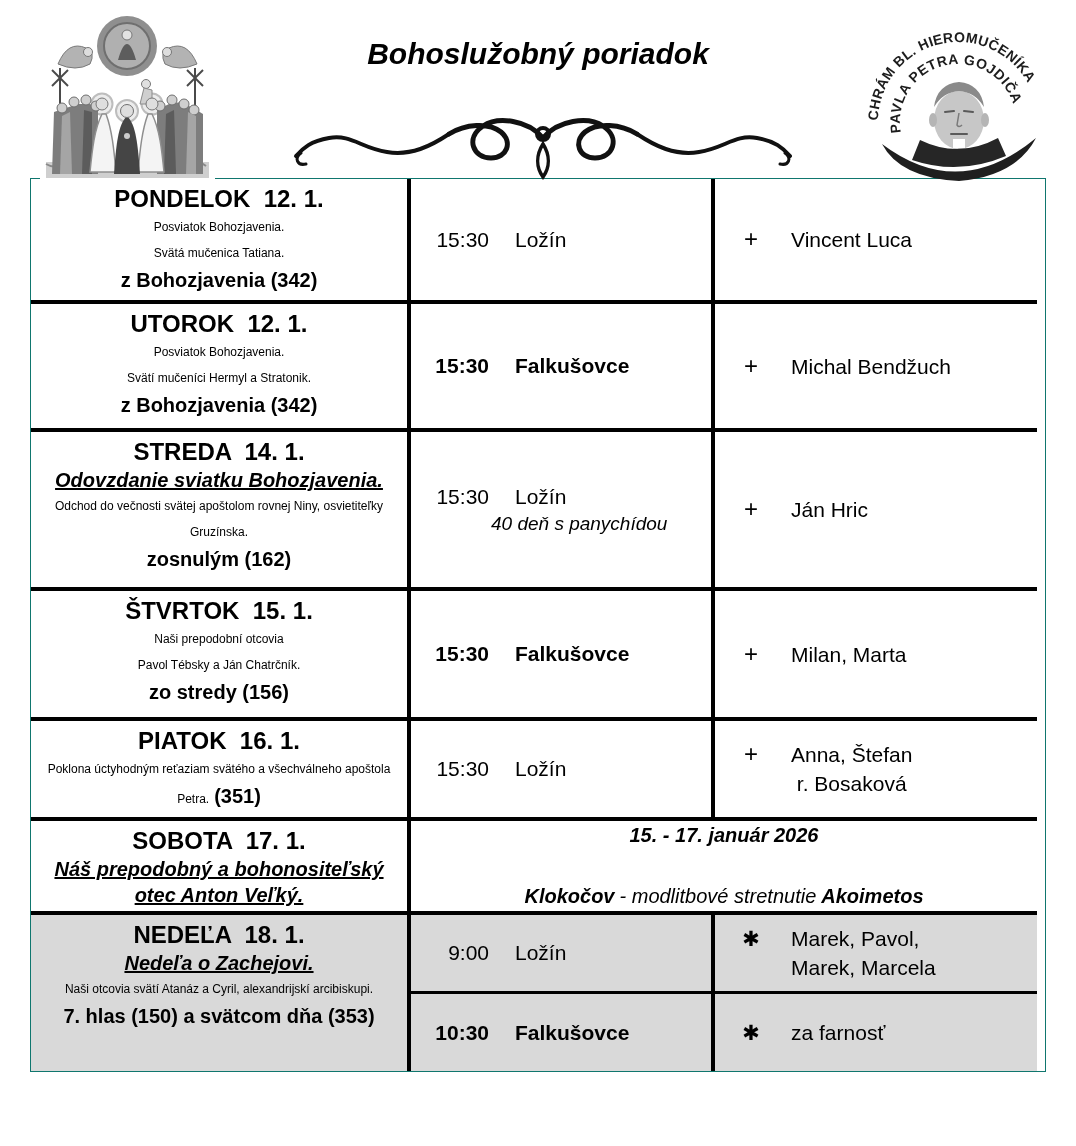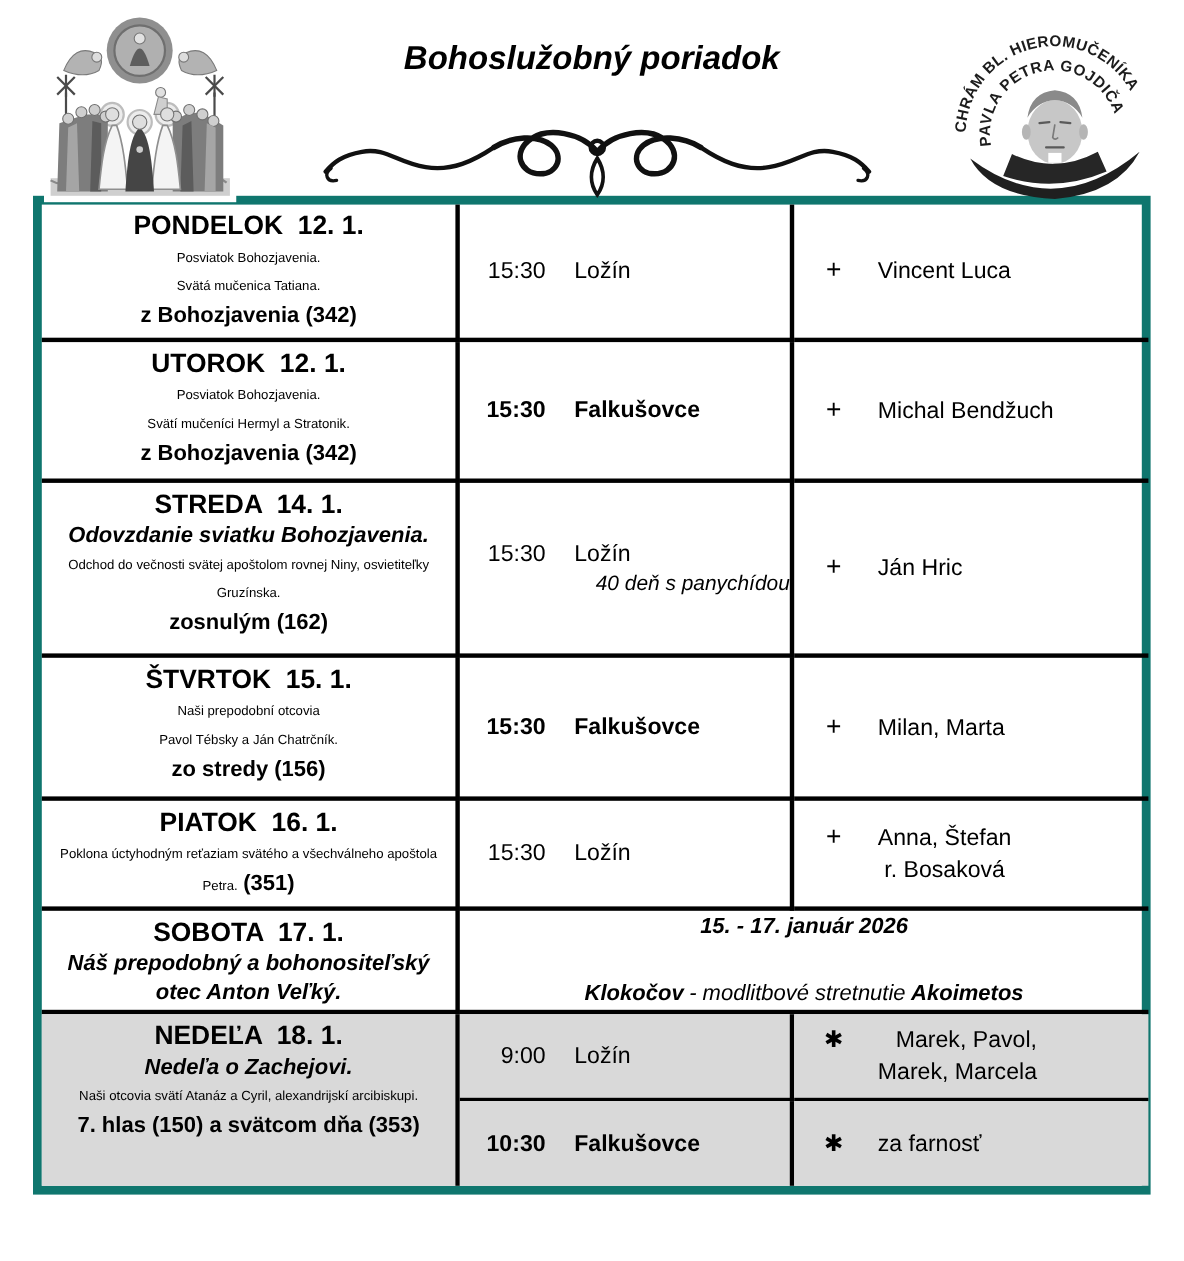--- a/index.html
+++ b/index.html
@@ -12,56 +12,56 @@
   .hdr{position:relative;height:178px;}
   .icon-left{position:absolute;left:40px;top:12px;}
   .titles{position:absolute;left:250px;right:250px;top:34px;text-align:center;}
   .title-main{font-size:30px;font-weight:bold;font-style:italic;line-height:40px;white-space:pre;}
   .title-dates{font-size:28px;font-weight:bold;font-style:italic;line-height:38px;white-space:pre;}
   .flourish{position:absolute;left:293px;top:112px;}
   .stamp{position:absolute;left:858px;top:4px;}
   
   .schedule{
     margin-left:30px;width:1016px;box-sizing:border-box;
-    border:8px solid #0f766e;
+    border:1px solid #0f766e;
     display:grid;
     grid-template-columns:380px 304px 322px;
     grid-template-rows:125px 128px 159px 130px 100px 94px 79px 77px;
   }
   .cell{box-sizing:border-box;border-right:4px solid #000;border-bottom:4px solid #000;min-width:0;}
   .c1{grid-column:1}.c2{grid-column:2}.c3{grid-column:3}
   .r1{grid-row:1}.r2{grid-row:2}.r3{grid-row:3}.r4{grid-row:4}
   .r5{grid-row:5}.r6{grid-row:6}.r7{grid-row:7}.r8{grid-row:8}
   .span23{grid-column:2/4;border-right:none;gap:32px;}
   .rowspan78{grid-row:7/9;border-bottom:none;}
   .c3{border-right:none;}
   .lastrow{border-bottom:none;}
   .subdiv{border-bottom:3px solid #000;}
   .sun{background:#d9d9d9;}
   
   .day{padding:4px 5px 2px;text-align:center;display:flex;flex-direction:column;justify-content:flex-start;}
   .day-title{font-size:24px;font-weight:bold;line-height:31px;white-space:pre;}
   .it{font-size:12px;line-height:26px;}
-  .bit{font-style:italic;font-weight:bold;font-size:20px;line-height:26px;}
+  .bit{font-style:italic;font-weight:bold;font-size:20px;line-height:26px;text-decoration:underline;}
   .rub{font-weight:bold;font-size:20px;line-height:28px;}
   .b{font-weight:bold;}
   
   .m{display:flex;align-items:center;padding-left:16px;}
   .mcol{display:flex;flex-direction:column;justify-content:center;padding-left:16px;}
   .svc{font-size:21px;}
   .svc.boldline{font-weight:bold;}
   .time{display:inline-block;width:62px;text-align:right;}
   .place{margin-left:26px;}
-  .note{font-style:italic;font-size:19px;margin-left:64px;margin-top:4px;text-align:right;}
+  .note{font-style:italic;font-size:19px;margin-left:64px;margin-top:4px;}
   
   .r{display:flex;align-items:center;padding-left:24px;}
   .rline{display:flex;align-items:baseline;}
   .sym{display:inline-block;width:24px;text-align:center;font-size:24px;}
   .sym.star{font-size:21px;font-weight:bold;}
-  .names{margin-left:28px;font-size:21px;line-height:29px;text-align:right;}
+  .names{margin-left:28px;font-size:21px;line-height:29px;}
   .names.centered{text-align:center;}
   
   .event{display:flex;flex-direction:column;justify-content:center;text-align:center;}
   .event-l1{font-weight:bold;font-style:italic;font-size:20px;line-height:29px;}
   .event-l2{font-style:italic;font-size:20px;line-height:29px;}
   .gapl{margin-left:5px;}.gapr{margin-right:5px;}
 </style>
 </head>
 <body>
 

